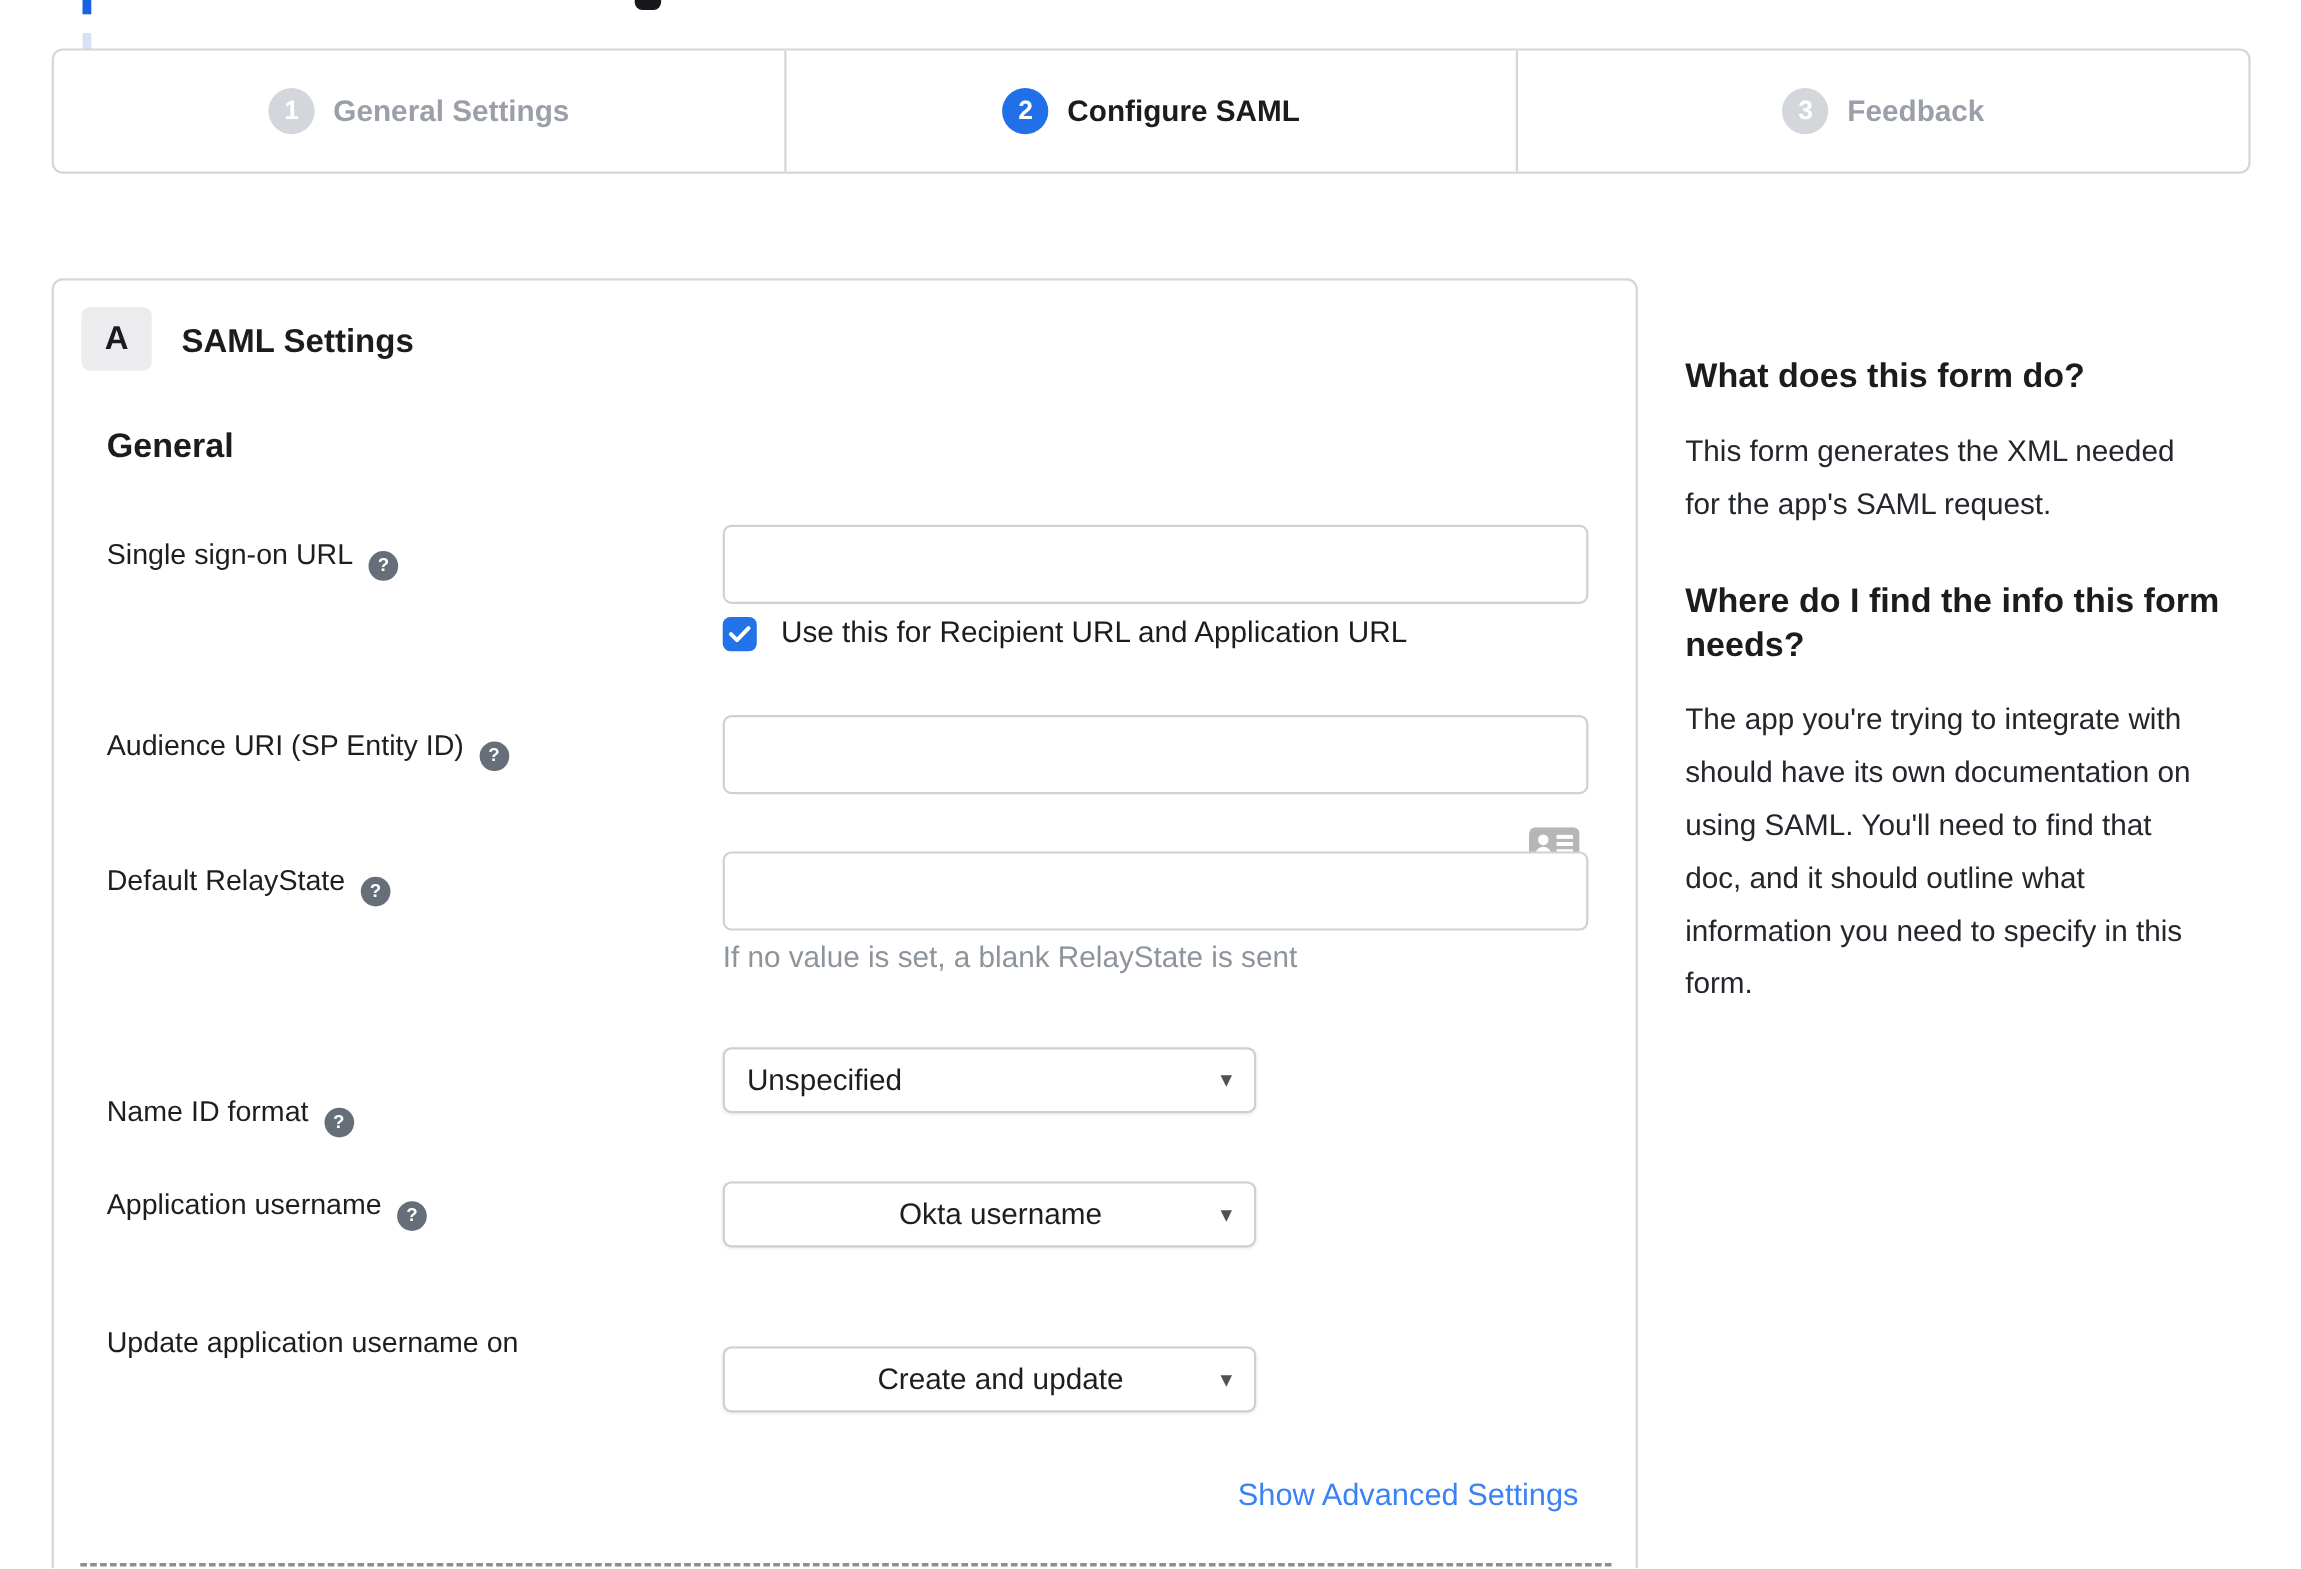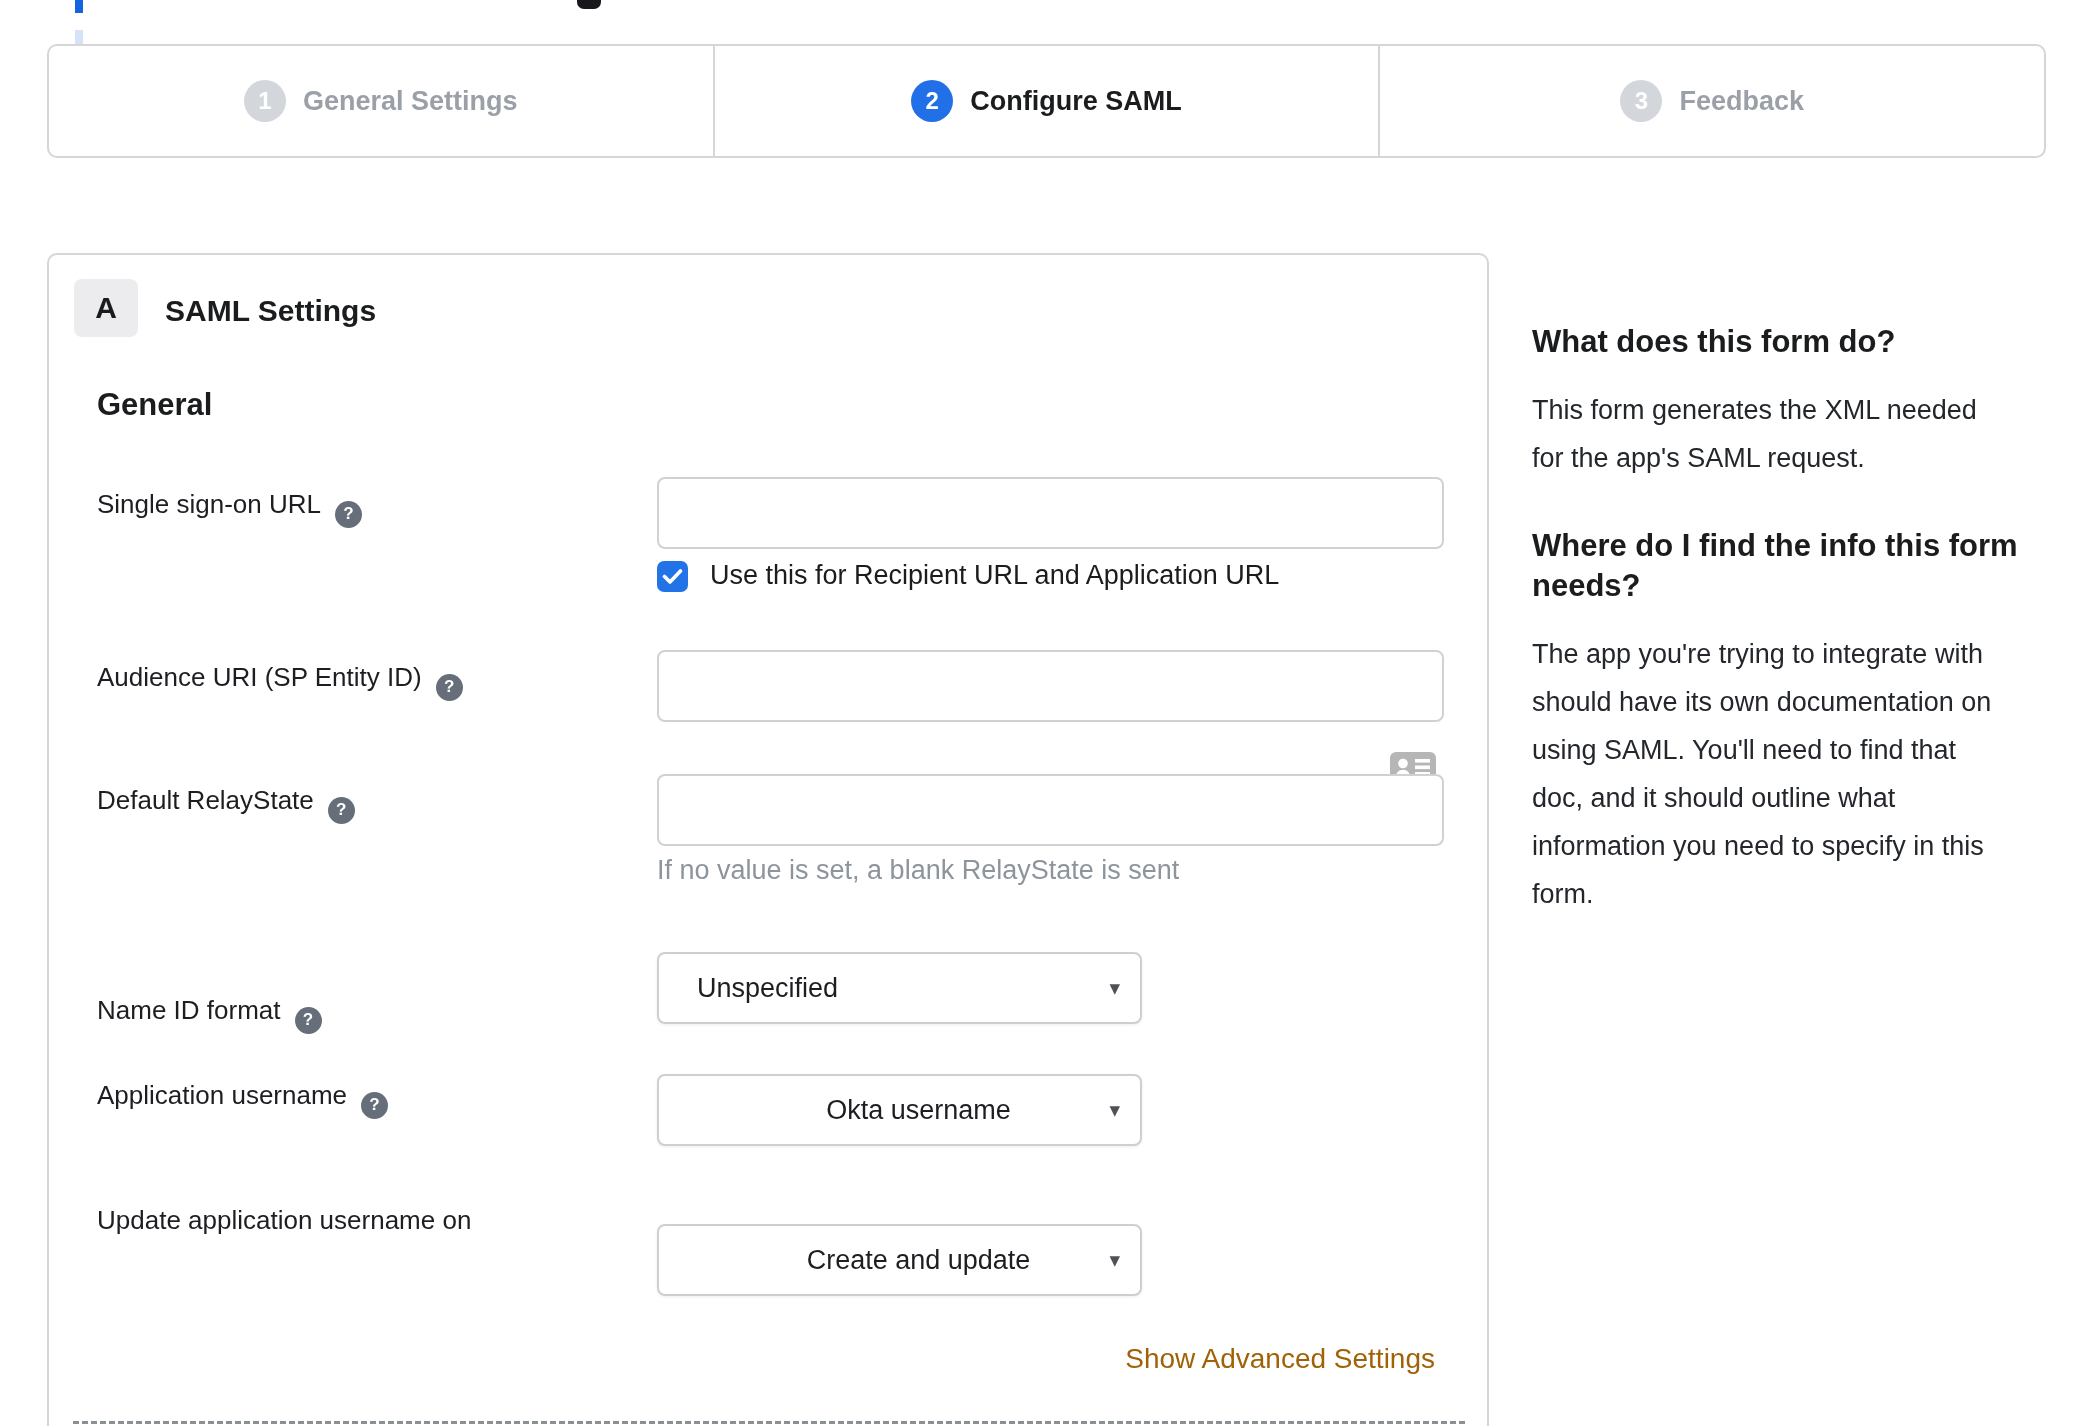--- a/index.html
+++ b/index.html
@@ -37,26 +37,26 @@
              background:#666f79;color:#fff;font-size:17px;font-weight:bold;margin-left:14px;vertical-align:-6px;cursor:pointer;}
   .text-input{position:absolute;left:608px;width:787px;height:72px;border:2px solid #d1d1d1;border-radius:8px;
               background:#fff;font-size:27px;color:#1d1e21;padding:0 64px 0 20px;outline:none;}
   .contact-icon{position:absolute;left:1341px;width:46px;height:32px;pointer-events:none;}
   .hint{position:absolute;left:608px;font-size:27px;color:#8d949c;}
 
   .checkbox{position:absolute;left:608px;top:306px;width:31px;height:31px;background:#2273e8;border-radius:7px;
             display:flex;align-items:center;justify-content:center;cursor:pointer;}
   .checkbox-label{position:absolute;left:661px;top:305px;font-size:27px;color:#1b1c1e;}
 
-  .select{position:absolute;left:608px;width:485px;height:72px;border:2px solid #cfcfcf;border-radius:8px;background:#fff;
-          box-shadow:0 1px 3px rgba(0,0,0,0.07);display:flex;align-items:center;padding-left:38px;cursor:pointer;}
+  .select{position:absolute;left:608px;width:485px;height:60px;border:2px solid #cfcfcf;border-radius:8px;background:#fff;
+          box-shadow:0 1px 3px rgba(0,0,0,0.07);display:flex;align-items:center;padding-left:20px;cursor:pointer;}
   .select-value{font-size:27px;color:#1d1e21;}
   .select-caret{position:absolute;right:20px;top:50%;transform:translateY(-50%);font-size:21px;color:#4e5257;}
 
-  .advanced-link{position:absolute;right:52px;top:1088px;font-size:28px;font-weight:500;color:#a16207;cursor:pointer;}
+  .advanced-link{position:absolute;right:52px;top:1088px;font-size:28px;font-weight:500;color:#3b82f6;cursor:pointer;}
   .dashed-divider{position:absolute;left:24px;right:22px;top:1166px;border-top:3px dashed #8a8f94;}
 
   
   .sidebar{position:absolute;left:1532px;top:322px;width:520px;color:#23272c;}
   .sidebar h3{margin:0 0 24px 0;font-size:31px;font-weight:bold;color:#1b1c1e;line-height:40px;white-space:pre-line;}
   .sidebar p{margin:0 0 44px 0;font-size:27px;line-height:48px;white-space:pre-line;}
 </style>
 </head>
 <body>
 

